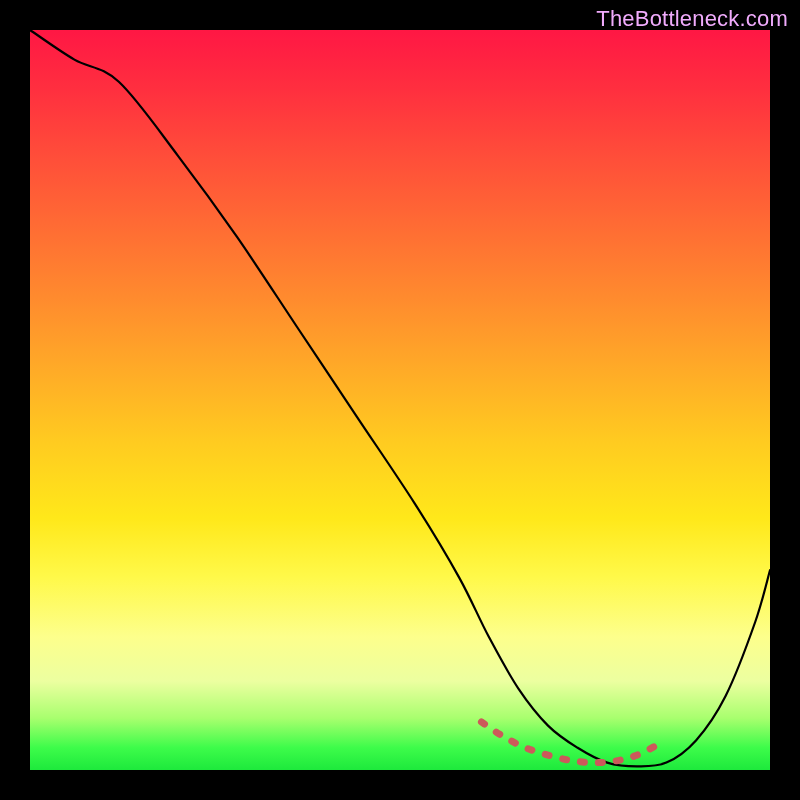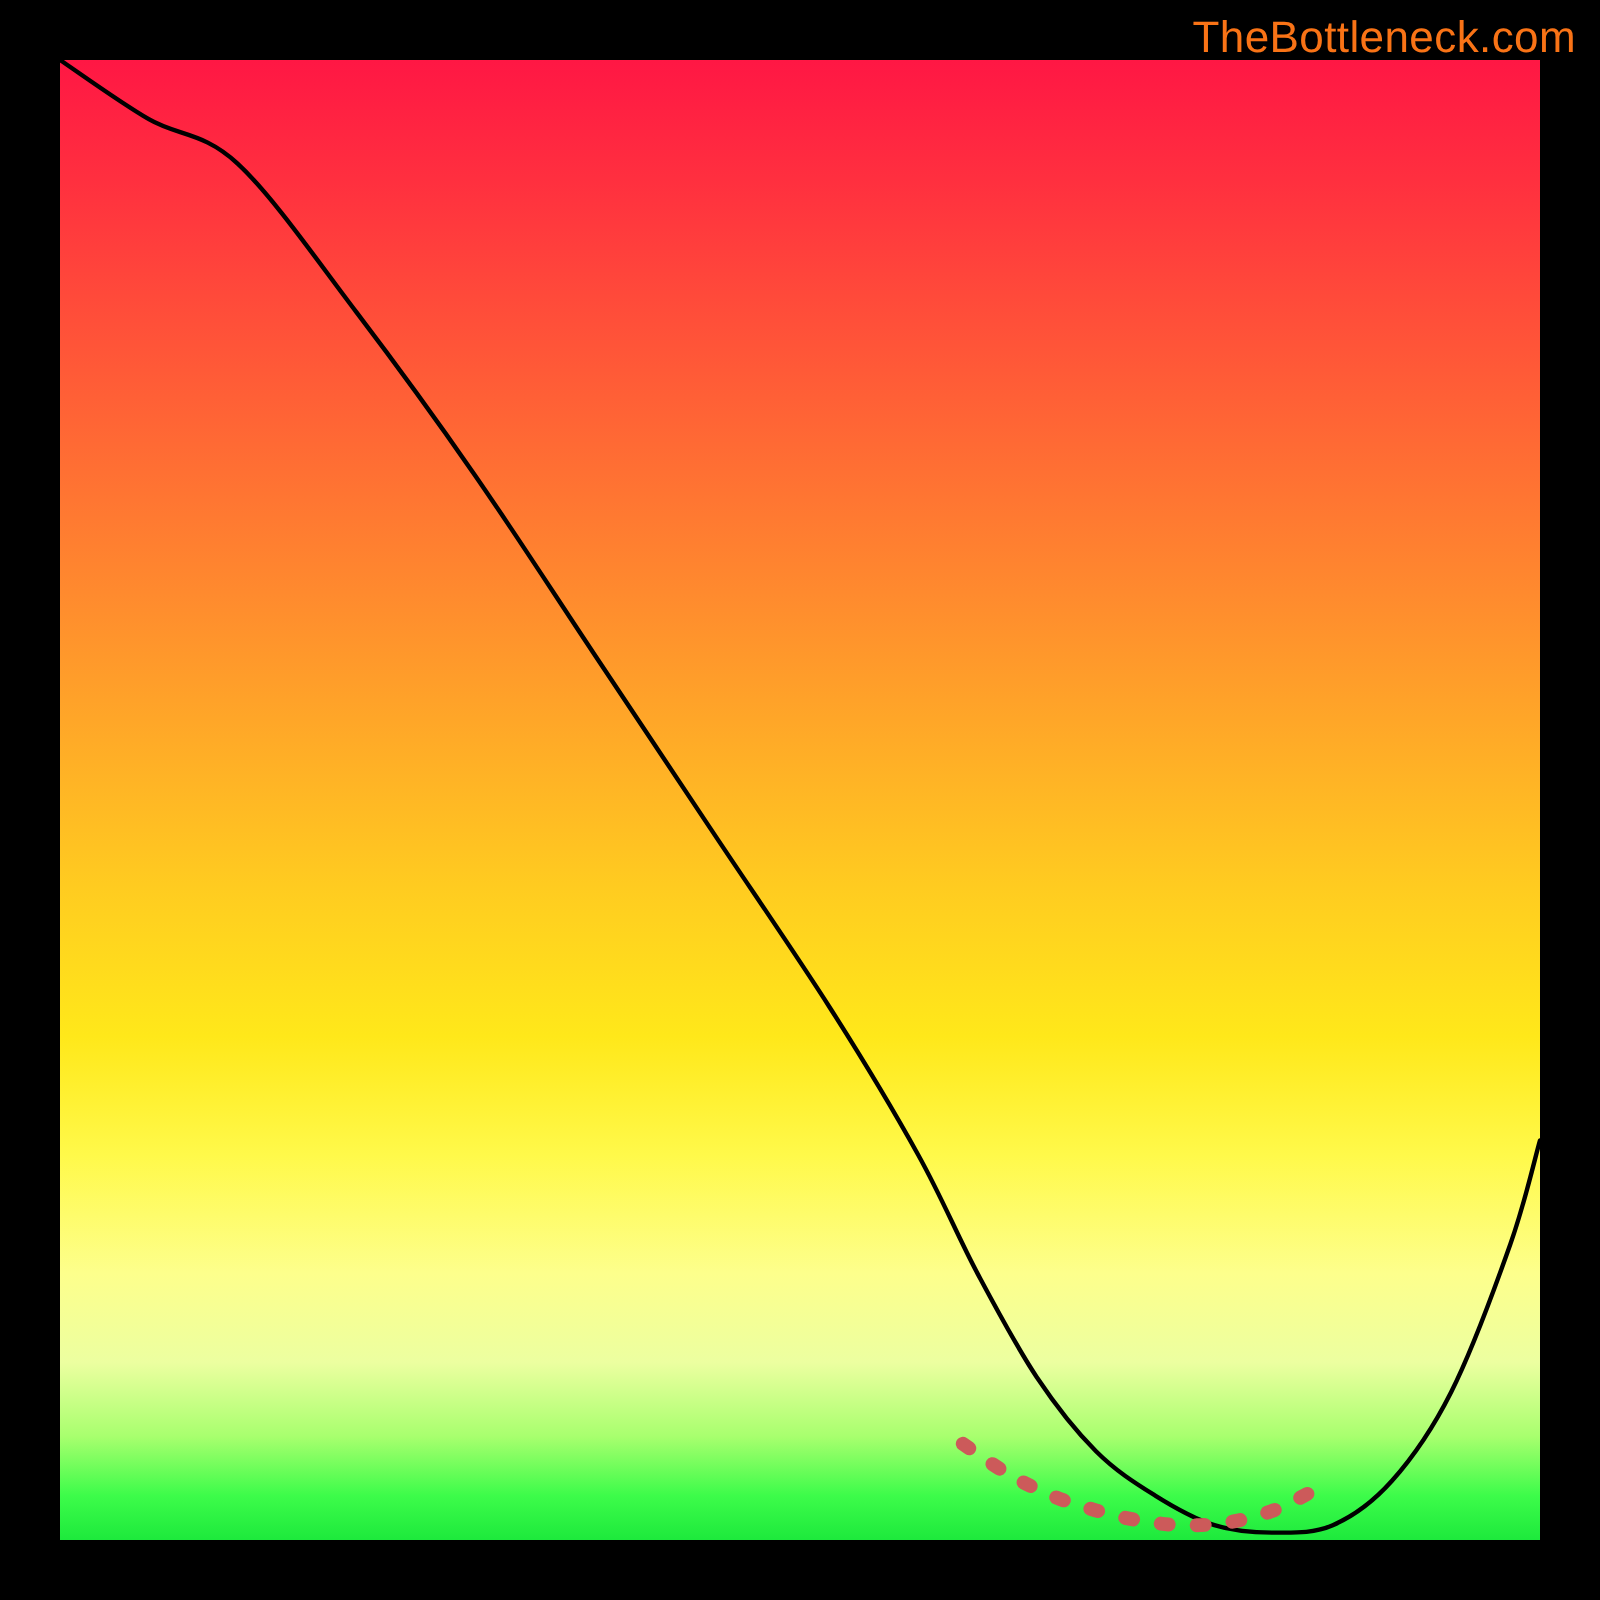--- a/index.html
+++ b/index.html
@@ -14,21 +14,21 @@
   .frame {
     position: relative;
     width: 800px;
     height: 800px;
     background: #000;
   }
   .watermark {
     position: absolute;
     top: 6px;
     right: 12px;
-    color: #f97316;
+    color: #f0abfc;
     font-size: 22px;
     font-weight: 500;
     z-index: 10;
     letter-spacing: 0.2px;
   }
   .plot-area {
     position: absolute;
     left: 30px;
     top: 30px;
     width: 740px;

